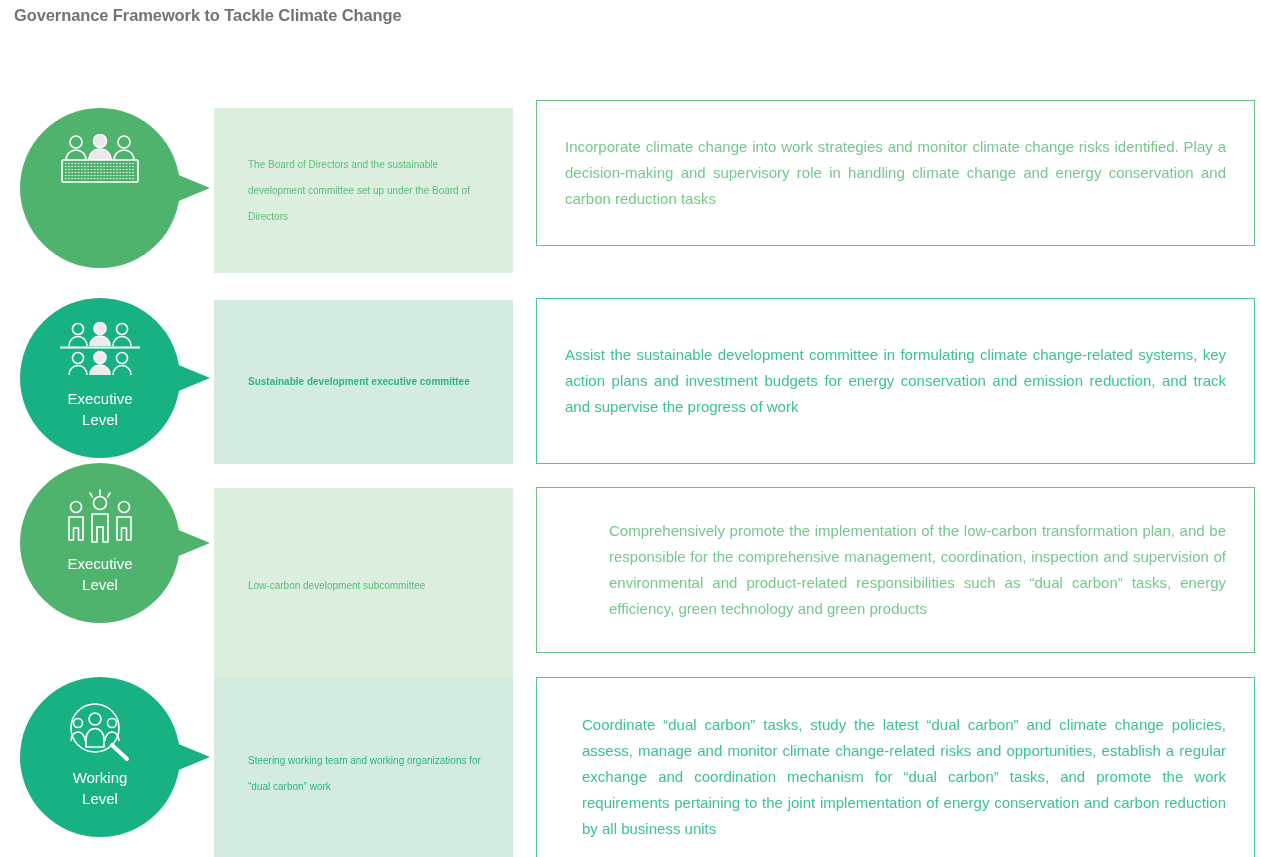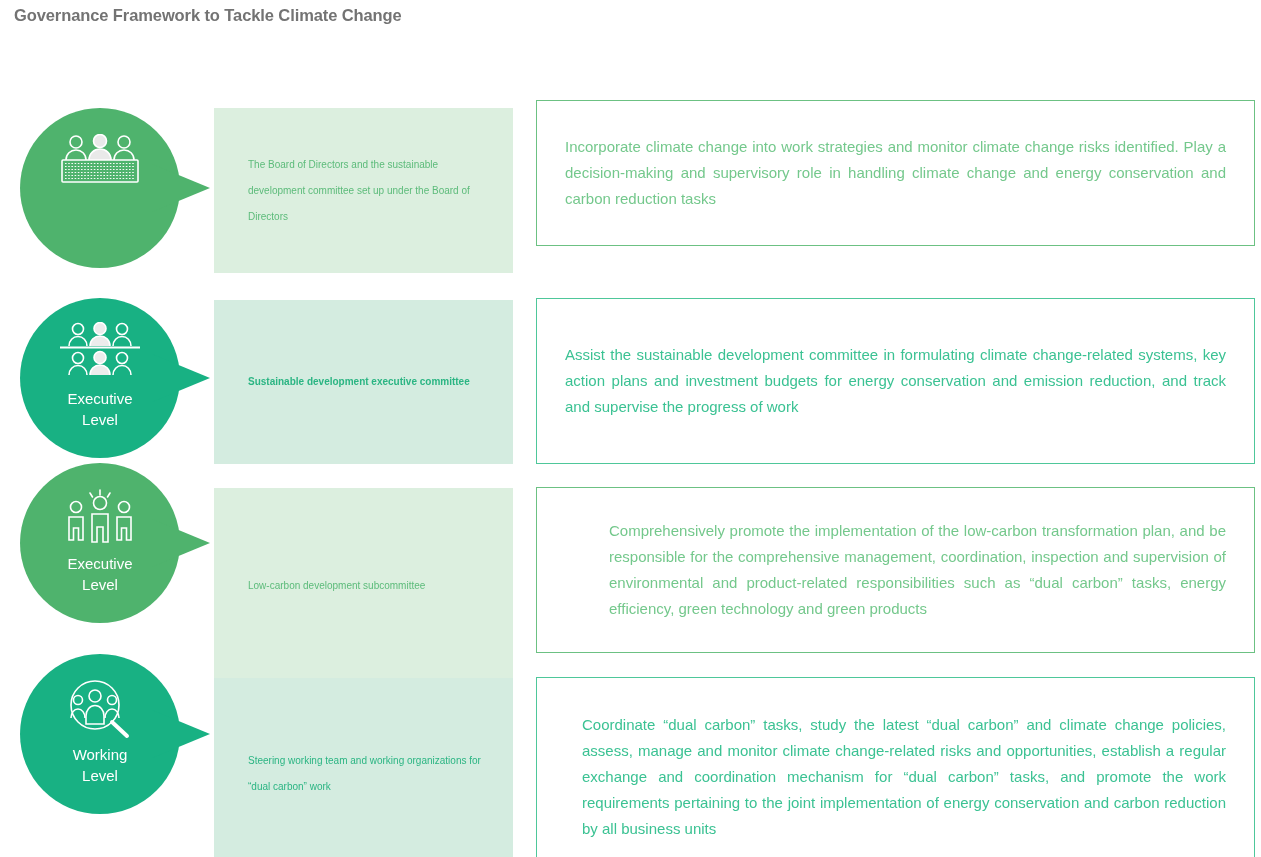--- a/index.html
+++ b/index.html
@@ -198,21 +198,21 @@
 Level</div>
       </div>
       <div class="panel" style="top: 488px; height: 195px;">
         <div class="ptext">Low-carbon development subcommittee</div>
       </div>
       <div class="descbox" style="top: 487px; height: 166px; padding-left: 44px;">
         <div class="dtext">Comprehensively promote the implementation of the low-carbon transformation plan, and be responsible for the comprehensive management, coordination, inspection and supervision of environmental and product-related responsibilities such as “dual carbon” tasks, energy efficiency, green technology and green products</div>
       </div>
     </div>
     <div class="row tone-b" style="top: 0px;">
-      <div class="badge" style="top: 654px; color: rgb(24, 177, 131);">
+      <div class="badge" style="top: 677px; color: rgb(24, 177, 131);">
         <div class="disc" style="background: rgb(24, 177, 131);"></div>
         <div class="pointer"></div>
         <div class="icon">
 <svg width="86" height="62" viewBox="0 0 86 62" fill="none" stroke="#ffffff" stroke-width="1.6">
   <circle cx="38" cy="27" r="24"></circle>
   <line x1="55" y1="44" x2="70" y2="58" stroke-width="4" stroke-linecap="round"></line>
   <circle cx="38" cy="18" r="6"></circle>
   <path d="M29 38c0-6 4-10.5 9-10.5s9 4.5 9 10.5v8H29z"></path>
   <circle cx="21" cy="22" r="4.5"></circle>
   <path d="M14 40c0-5 3-9 7-9s7 4 7 9"></path>

